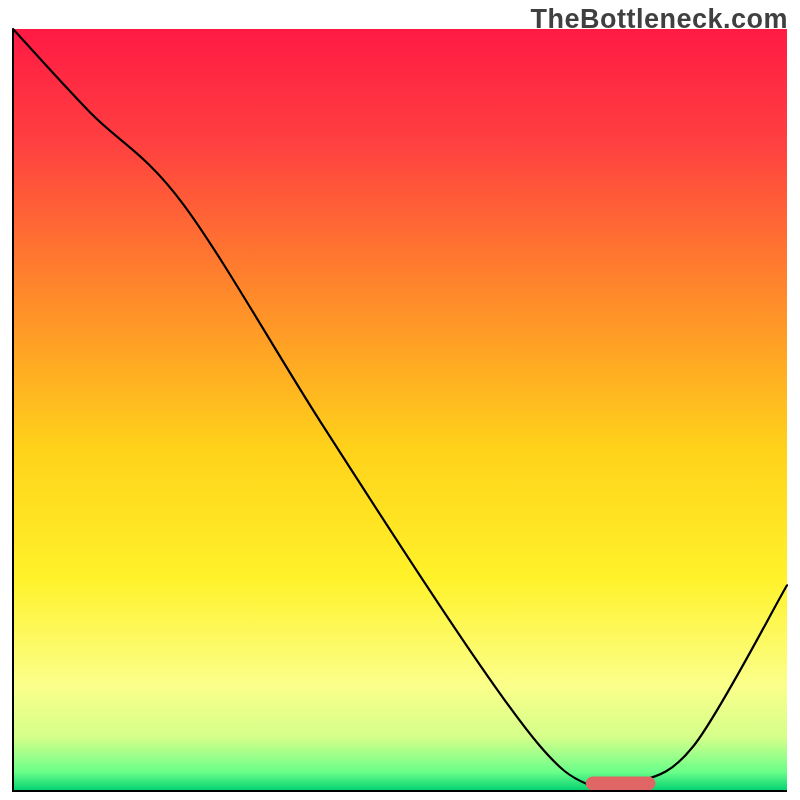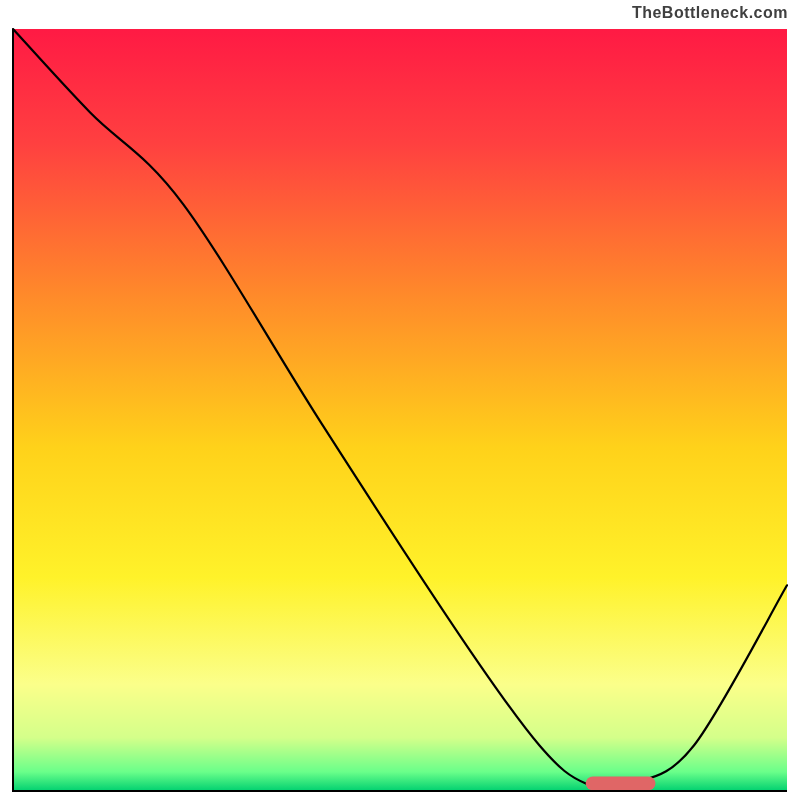--- a/index.html
+++ b/index.html
@@ -8,21 +8,21 @@
     width: 800px;
     height: 800px;
     background: #ffffff;
     overflow: hidden;
     font-family: Arial, Helvetica, sans-serif;
   }
   .watermark {
     position: absolute;
     top: 4px;
     right: 12px;
-    font-size: 16px;
+    font-size: 27px;
     font-weight: bold;
     color: #404040;
     letter-spacing: 0.5px;
   }
   .chart-stage {
     position: absolute;
     left: 12px;
     top: 28px;
     width: 776px;
     height: 764px;

